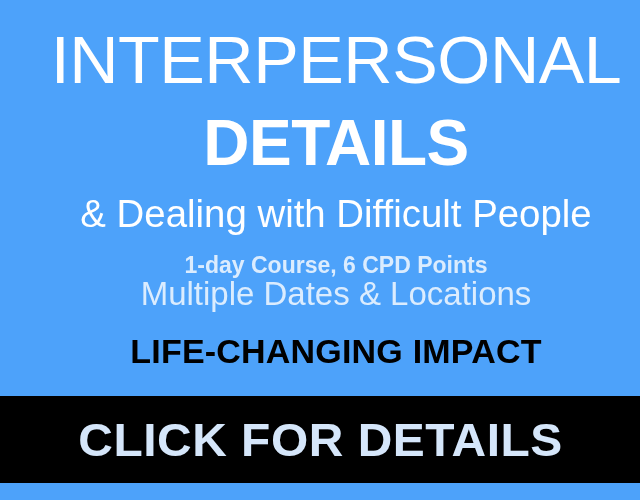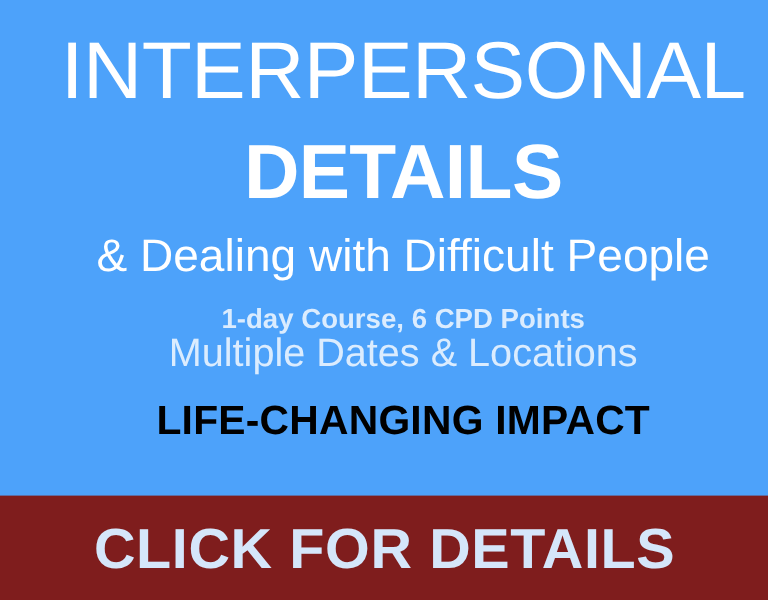--- a/index.html
+++ b/index.html
@@ -94,24 +94,24 @@
     font-weight: 600;
     color: #000000;
     margin-top: 24px;
     letter-spacing: 0.2px;
   }
 
   
   #cta-bar {
     position: absolute;
     left: 0;
-    top: 413px;
+    top: 396px;
     width: 640px;
     height: 87px;
-    background: #7f1d1d;
+    background: #000000;
     display: flex;
     align-items: center;
     justify-content: center;
     cursor: pointer;
   }
 
   #cta-label {
     color: #d5e6fa;
     font-size: 47px;
     font-weight: 700;

